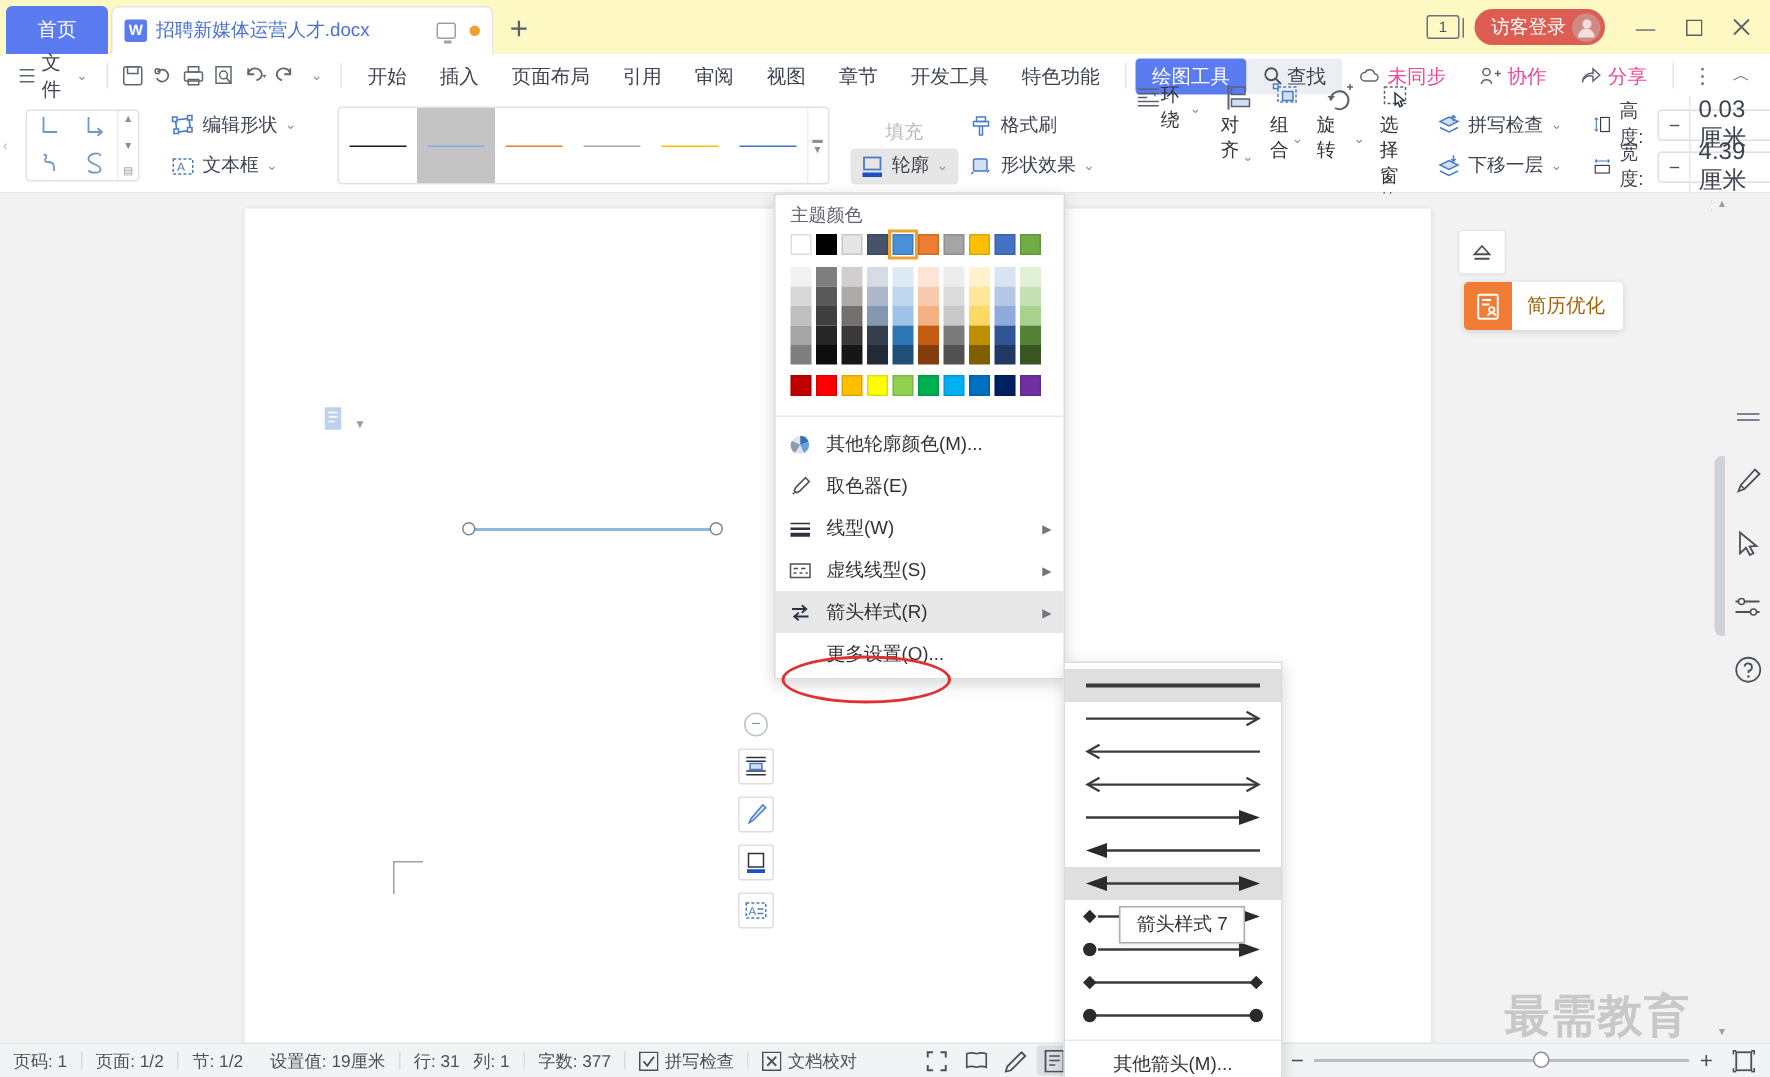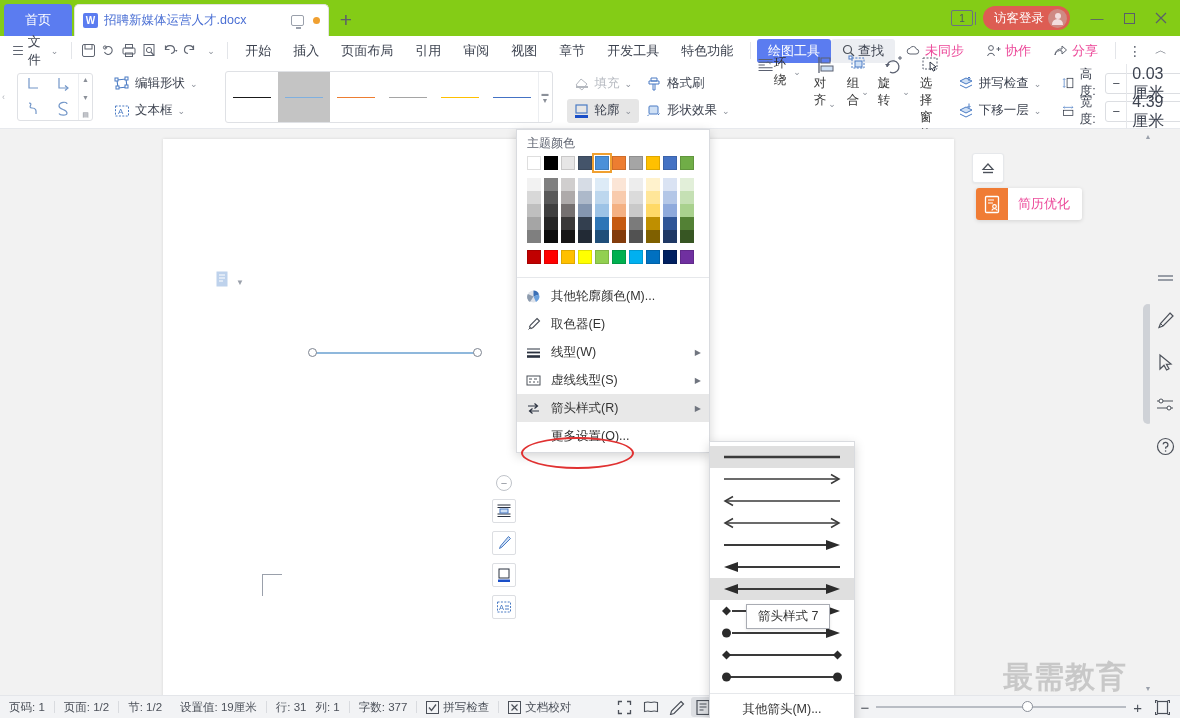--- a/index.html
+++ b/index.html
@@ -10,21 +10,21 @@
     color: #333;
     overflow: hidden;
     background: #f2f2f2;
     -webkit-font-smoothing: antialiased;
   }
   #app { position: relative; width: 1180px; height: 718px; }
 
   
   .titlebar {
     position: absolute; top: 0; left: 0; width: 1180px; height: 36px;
-    background: #84cc16; display: flex; align-items: flex-end;
+    background: #fef9c3; display: flex; align-items: flex-end;
   }
   .tab-home {
     width: 68px; height: 32px; background: #5b7cf0; color: #fff;
     display: flex; align-items: center; justify-content: center;
     font-size: 13px; border-radius: 4px 4px 0 0; margin-left: 4px;
     cursor: pointer;
   }
   .tab-doc {
     height: 32px; background: #fff; border-radius: 5px 5px 0 0;
     display: flex; align-items: center; padding: 0 8px 0 8px;
@@ -111,21 +111,21 @@
     place-items: center;
   }
   .shape-mini-sc { display:flex; flex-direction: column; justify-content: space-between;
      width: 14px; padding: 2px 0; border-left: 1px solid #eceef1; align-items:center;}
   .mini-arrow { font-size: 7px; color: #8b9099; line-height: 7px; }
 
   .rb-btn {
     display: flex; align-items: center; gap: 5px; padding: 3px 7px; border-radius: 3px;
     cursor: pointer; font-size: 12.5px; color: #3d4350; height: 24px; white-space: nowrap;
   }
-  .rb-btn.disabled { color: #b4b8bf; }
+  .rb-btn.disabled { color: #b4b8bf; flex-direction: column; }
   .rb-col { display: flex; flex-direction: column; gap: 3px; }
 
   
   .line-gallery {
     border: 1px solid #dfe1e5; border-radius: 3px; height: 52px; display: flex;
     align-items: stretch; background: #fff; margin-left: 6px;
   }
   .lg-item { width: 52px; display: flex; align-items: center; justify-content: center; cursor: pointer;}
   .lg-item.sel { background: #c4c4c4; }
   .lg-line { width: 38px; height: 0; border-top-width: 1.6px; border-top-style: solid;}
@@ -198,21 +198,21 @@
     cursor:pointer; box-shadow:0 1px 2px rgba(0,0,0,.05);
   }
   .resume-card {
     position:absolute; left:976px; top:188px; height:32px; background:#fff; border-radius:3px;
     display:flex; align-items:center; box-shadow:0 1px 4px rgba(0,0,0,.13); cursor:pointer;
   }
   .resume-ic {
     width:32px; height:32px; background:#f07c35; border-radius:3px 0 0 3px;
     display:flex; align-items:center; justify-content:center;
   }
-  .resume-label { padding:0 12px 0 10px; font-size:13px; color:#ec4899; white-space:nowrap;}
+  .resume-label { padding:0 12px 0 10px; font-size:13px; color:#a16207; white-space:nowrap;}
 
   
   .watermark {
     position:absolute; left:1003px; top:657px; font-size:30px; font-weight:bold;
     color:#c8c8c8; letter-spacing:1px; user-select:none; font-family:"DejaVu Sans", sans-serif;
   }
 
   
   .dd {
     position:absolute; left:516px; top:129px; width:194px; background:#fff;

